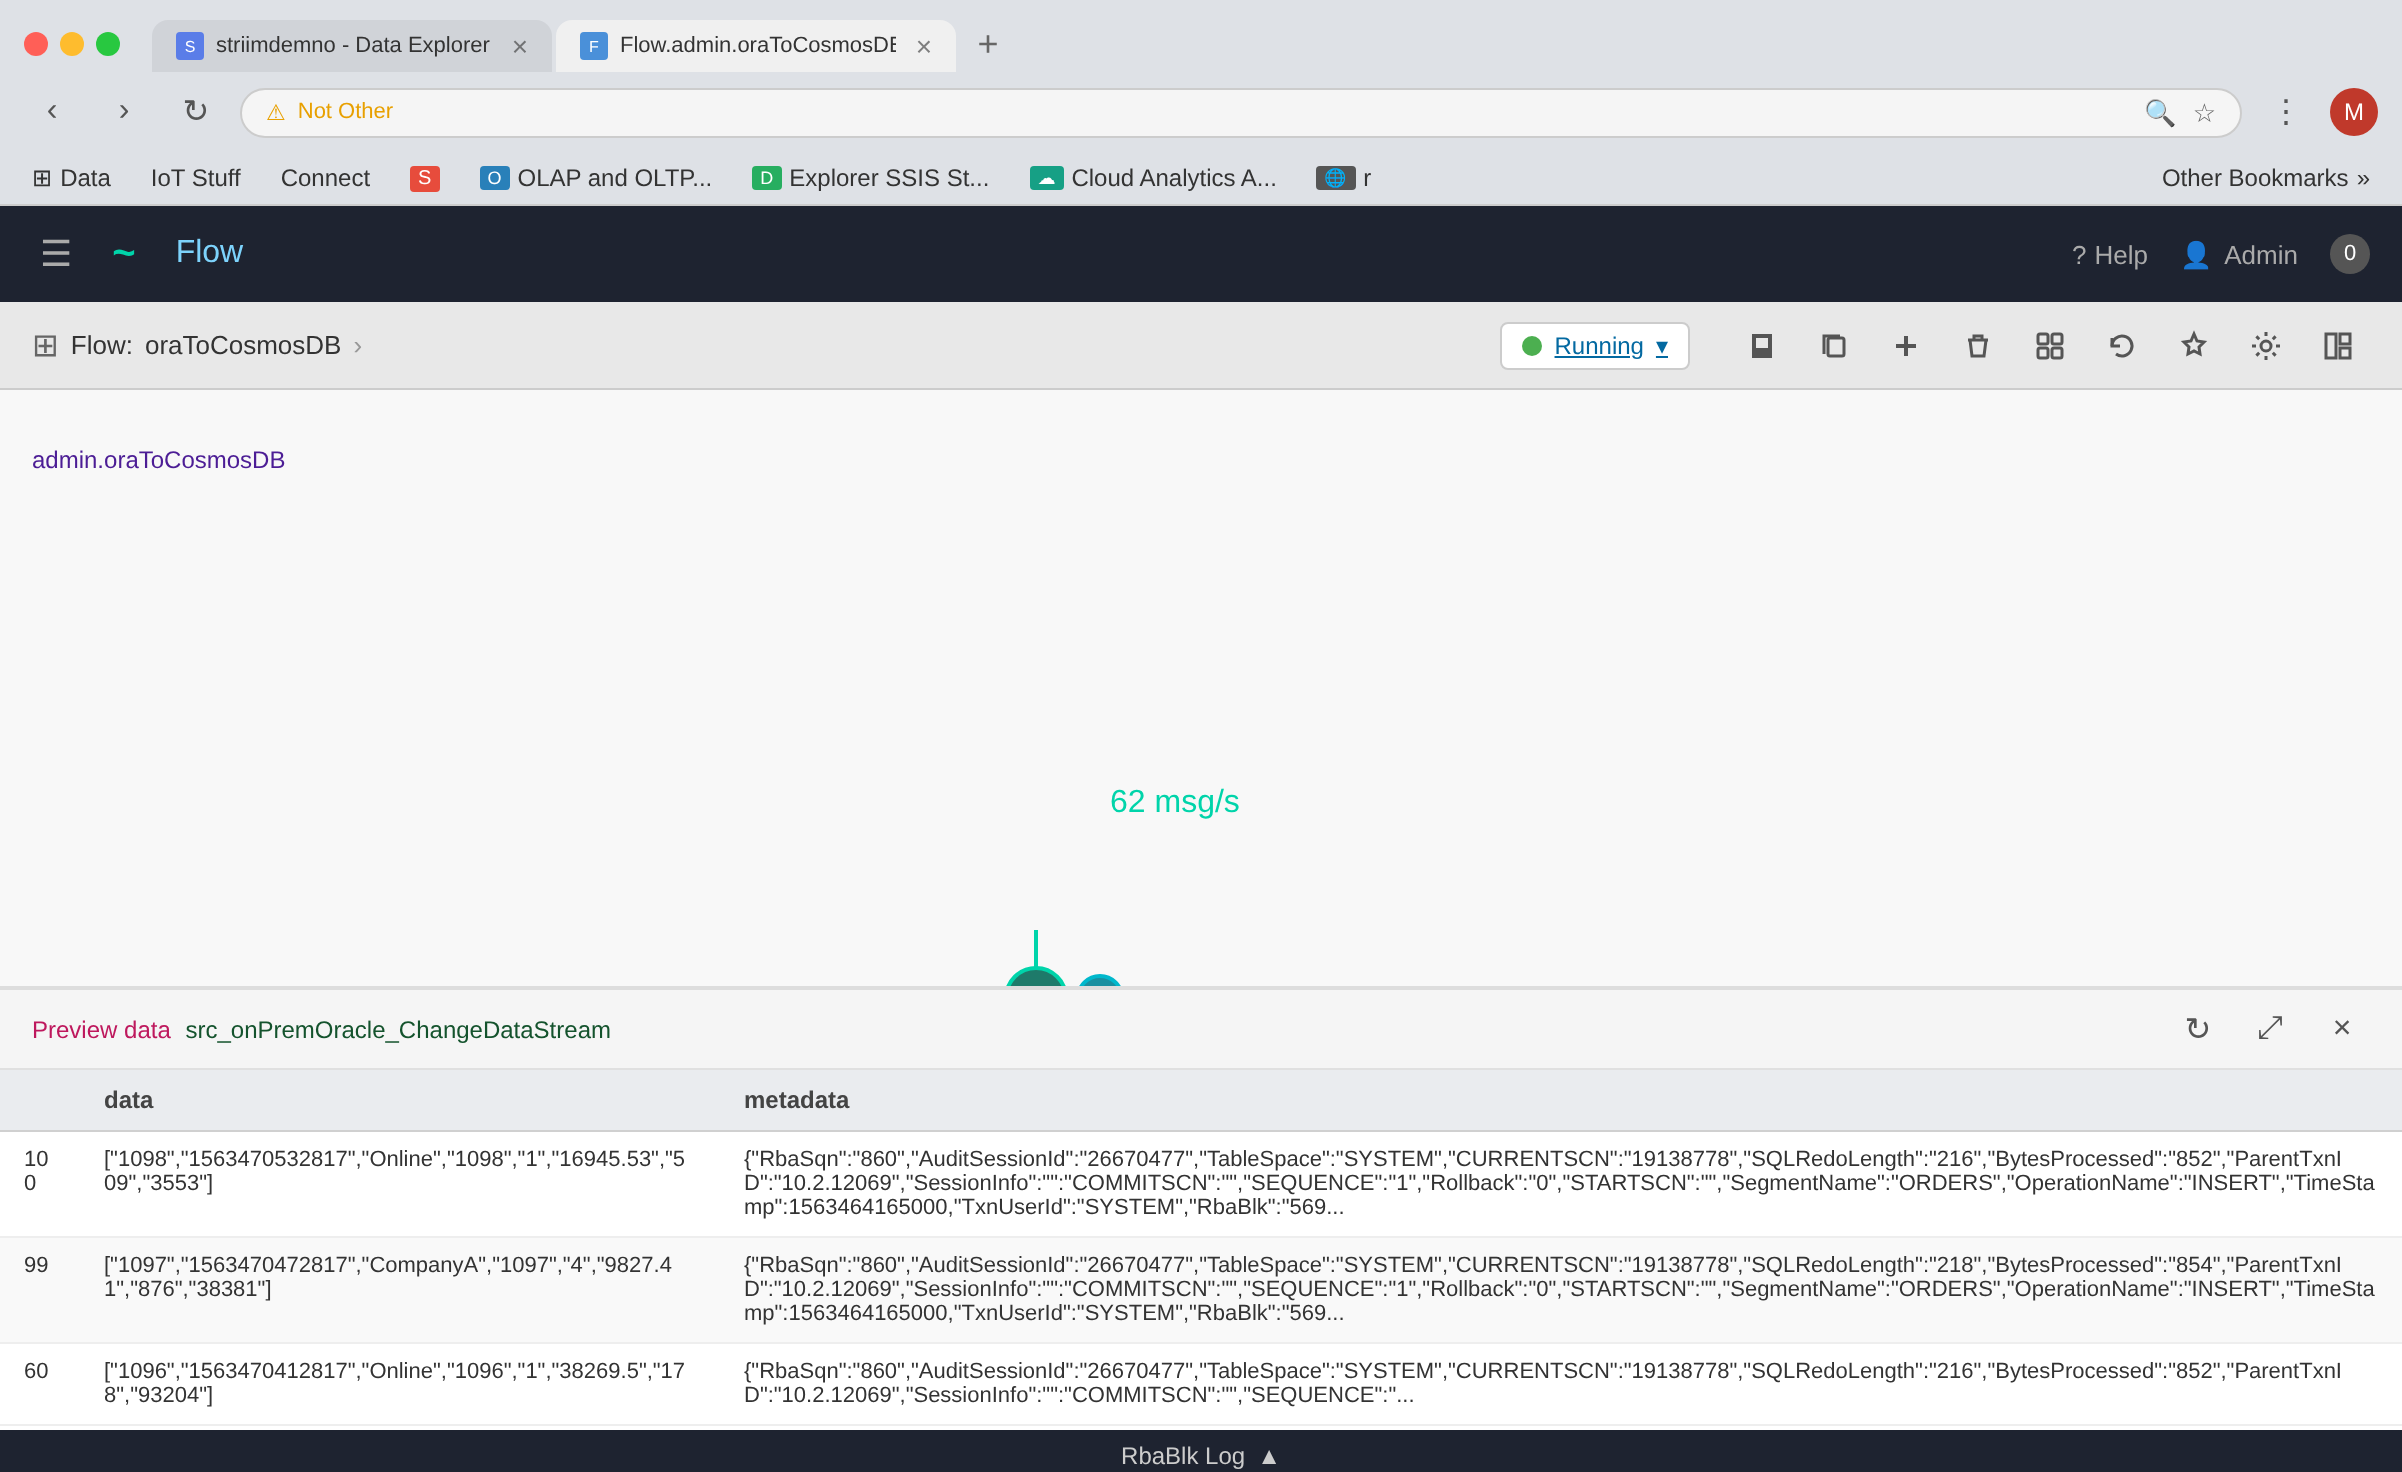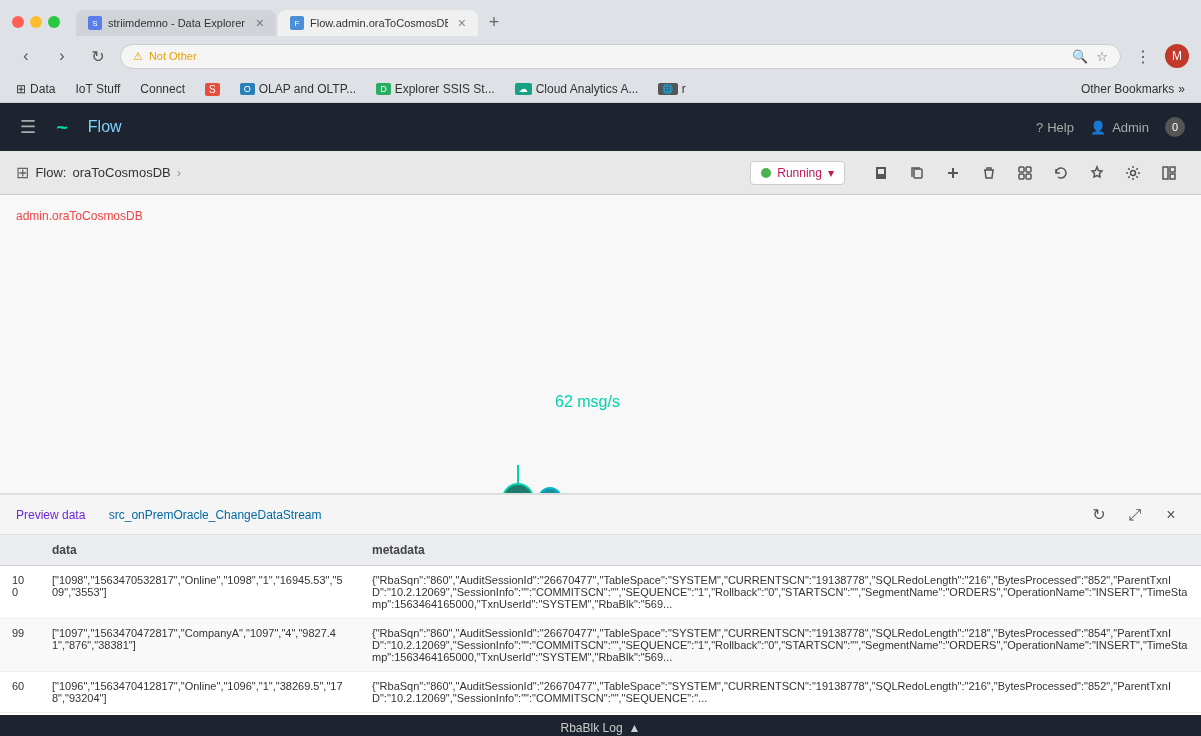--- a/index.html
+++ b/index.html
@@ -36,45 +36,45 @@
     .header-logo { color: #00d4aa; font-size: 20px; font-weight: bold; margin-right: 4px; }
     .header-title { color: #7dd3fc; font-size: 16px; font-weight: 500; flex: 1; }
     .header-actions { display: flex; align-items: center; gap: 16px; margin-left: auto; }
     .header-help { display: flex; align-items: center; gap: 4px; color: #aaa; cursor: pointer; font-size: 13px; }
     .header-admin { display: flex; align-items: center; gap: 6px; color: #aaa; cursor: pointer; font-size: 13px; }
     .header-badge { background: #555; color: white; border-radius: 50%; width: 20px; height: 20px; display: flex; align-items: center; justify-content: center; font-size: 11px; }
 
     
     .flow-toolbar { background: #e8e8e8; display: flex; align-items: center; padding: 0 16px; height: 44px; border-bottom: 1px solid #ccc; gap: 8px; }
     .flow-breadcrumb { display: flex; align-items: center; gap: 6px; font-size: 13px; color: #333; }
-    .status-indicator { display: flex; align-items: center; gap: 6px; background: white; border: 1px solid #ccc; border-radius: 4px; padding: 4px 10px; font-size: 12px; color: #be185d; margin-left: auto; cursor: pointer; }
+    .status-indicator { display: flex; align-items: center; gap: 6px; background: white; border: 1px solid #ccc; border-radius: 4px; padding: 4px 10px; font-size: 12px; color: #0369a1; margin-left: auto; cursor: pointer; text-decoration: underline; }
     .status-dot { width: 10px; height: 10px; border-radius: 50%; background: #4caf50; }
     .toolbar-icons { display: flex; align-items: center; gap: 4px; margin-left: 12px; }
     .toolbar-icon-btn { width: 32px; height: 32px; display: flex; align-items: center; justify-content: center; border-radius: 4px; cursor: pointer; color: #555; font-size: 16px; border: none; background: transparent; }
 
     
     .flow-canvas { background: #f8f8f8; position: relative; height: 298px; overflow: hidden; }
-    .canvas-label { position: absolute; top: 14px; left: 16px; font-size: 12px; color: #ef4444; }
+    .canvas-label { position: absolute; top: 28px; left: 16px; font-size: 12px; color: #4c1d95; }
 
     
     .flow-node { position: absolute; background: #2d3346; border-radius: 6px; display: flex; align-items: center; padding: 10px 14px; gap: 10px; color: white; width: 160px; cursor: pointer; }
     .node-icon { width: 32px; height: 32px; border-radius: 4px; display: flex; align-items: center; justify-content: center; font-size: 14px; flex-shrink: 0; }
     .node-icon.oracle { background: #c0392b; color: white; font-size: 10px; font-weight: bold; }
     .node-text { display: flex; flex-direction: column; }
     .node-name { font-size: 12px; font-weight: 600; color: #e0e0e0; }
     .node-type { font-size: 10px; color: #8899aa; }
     .connector-process { width: 32px; height: 32px; border-radius: 50%; background: #1e7a6a; border: 2px solid #00d4aa; display: flex; align-items: center; justify-content: center; color: #00d4aa; font-size: 14px; cursor: pointer; }
     .connector-eye { width: 24px; height: 24px; border-radius: 50%; background: #1a8fa0; border: 2px solid #00b8cc; display: flex; align-items: center; justify-content: center; color: white; font-size: 12px; cursor: pointer; position: absolute; left: 24px; }
     .msg-rate { position: absolute; font-size: 16px; color: #00d4aa; }
 
     
     .preview-panel { background: white; border-top: 2px solid #ddd; }
     .preview-header { display: flex; align-items: center; padding: 0 16px; height: 40px; background: #f5f5f5; border-bottom: 1px solid #e0e0e0; }
     .preview-title { font-size: 12px; color: #333; flex: 1; }
-    .preview-title span { color: #6d28d9; }
+    .preview-title span { color: #be185d; }
     .preview-actions { display: flex; gap: 8px; }
     .preview-action-btn { width: 28px; height: 28px; display: flex; align-items: center; justify-content: center; border-radius: 4px; cursor: pointer; color: #555; font-size: 16px; border: none; background: transparent; }
 
     .preview-table { width: 100%; border-collapse: collapse; font-size: 12px; }
     .preview-table th { background: #eaecef; padding: 8px 12px; text-align: left; font-weight: 600; color: #444; border-bottom: 1px solid #d0d0d0; position: sticky; top: 0; }
     .preview-table td { padding: 8px 12px; border-bottom: 1px solid #eeeeee; color: #333; vertical-align: top; word-break: break-all; font-size: 11px; }
     .preview-table tr:nth-child(even) td { background: #f9f9f9; }
     .row-num { color: #999; font-size: 10px; min-width: 24px; margin-top: 20px; }
     .col-data { width: 320px; }
     .col-meta { width: calc(100% - 360px); overflow: hidden; }
@@ -288,21 +288,21 @@
         </svg>
       </div>
     </div>
 
   </div>
 
   <div class="preview-panel">
     <div class="preview-header">
       <span class="preview-title">
         <span>Preview data</span>
-        <span style="color:#0369a1;margin-left:20px;">src_onPremOracle_ChangeDataStream</span>
+        <span style="color:#14532d;margin-left:4px;">src_onPremOracle_ChangeDataStream</span>
       </span>
       <div class="preview-actions">
         <button class="preview-action-btn">↻</button>
         <button class="preview-action-btn">⤢</button>
         <button class="preview-action-btn">×</button>
       </div>
     </div>
     <div class="table-wrapper">
       <table class="preview-table">
         <thead>

